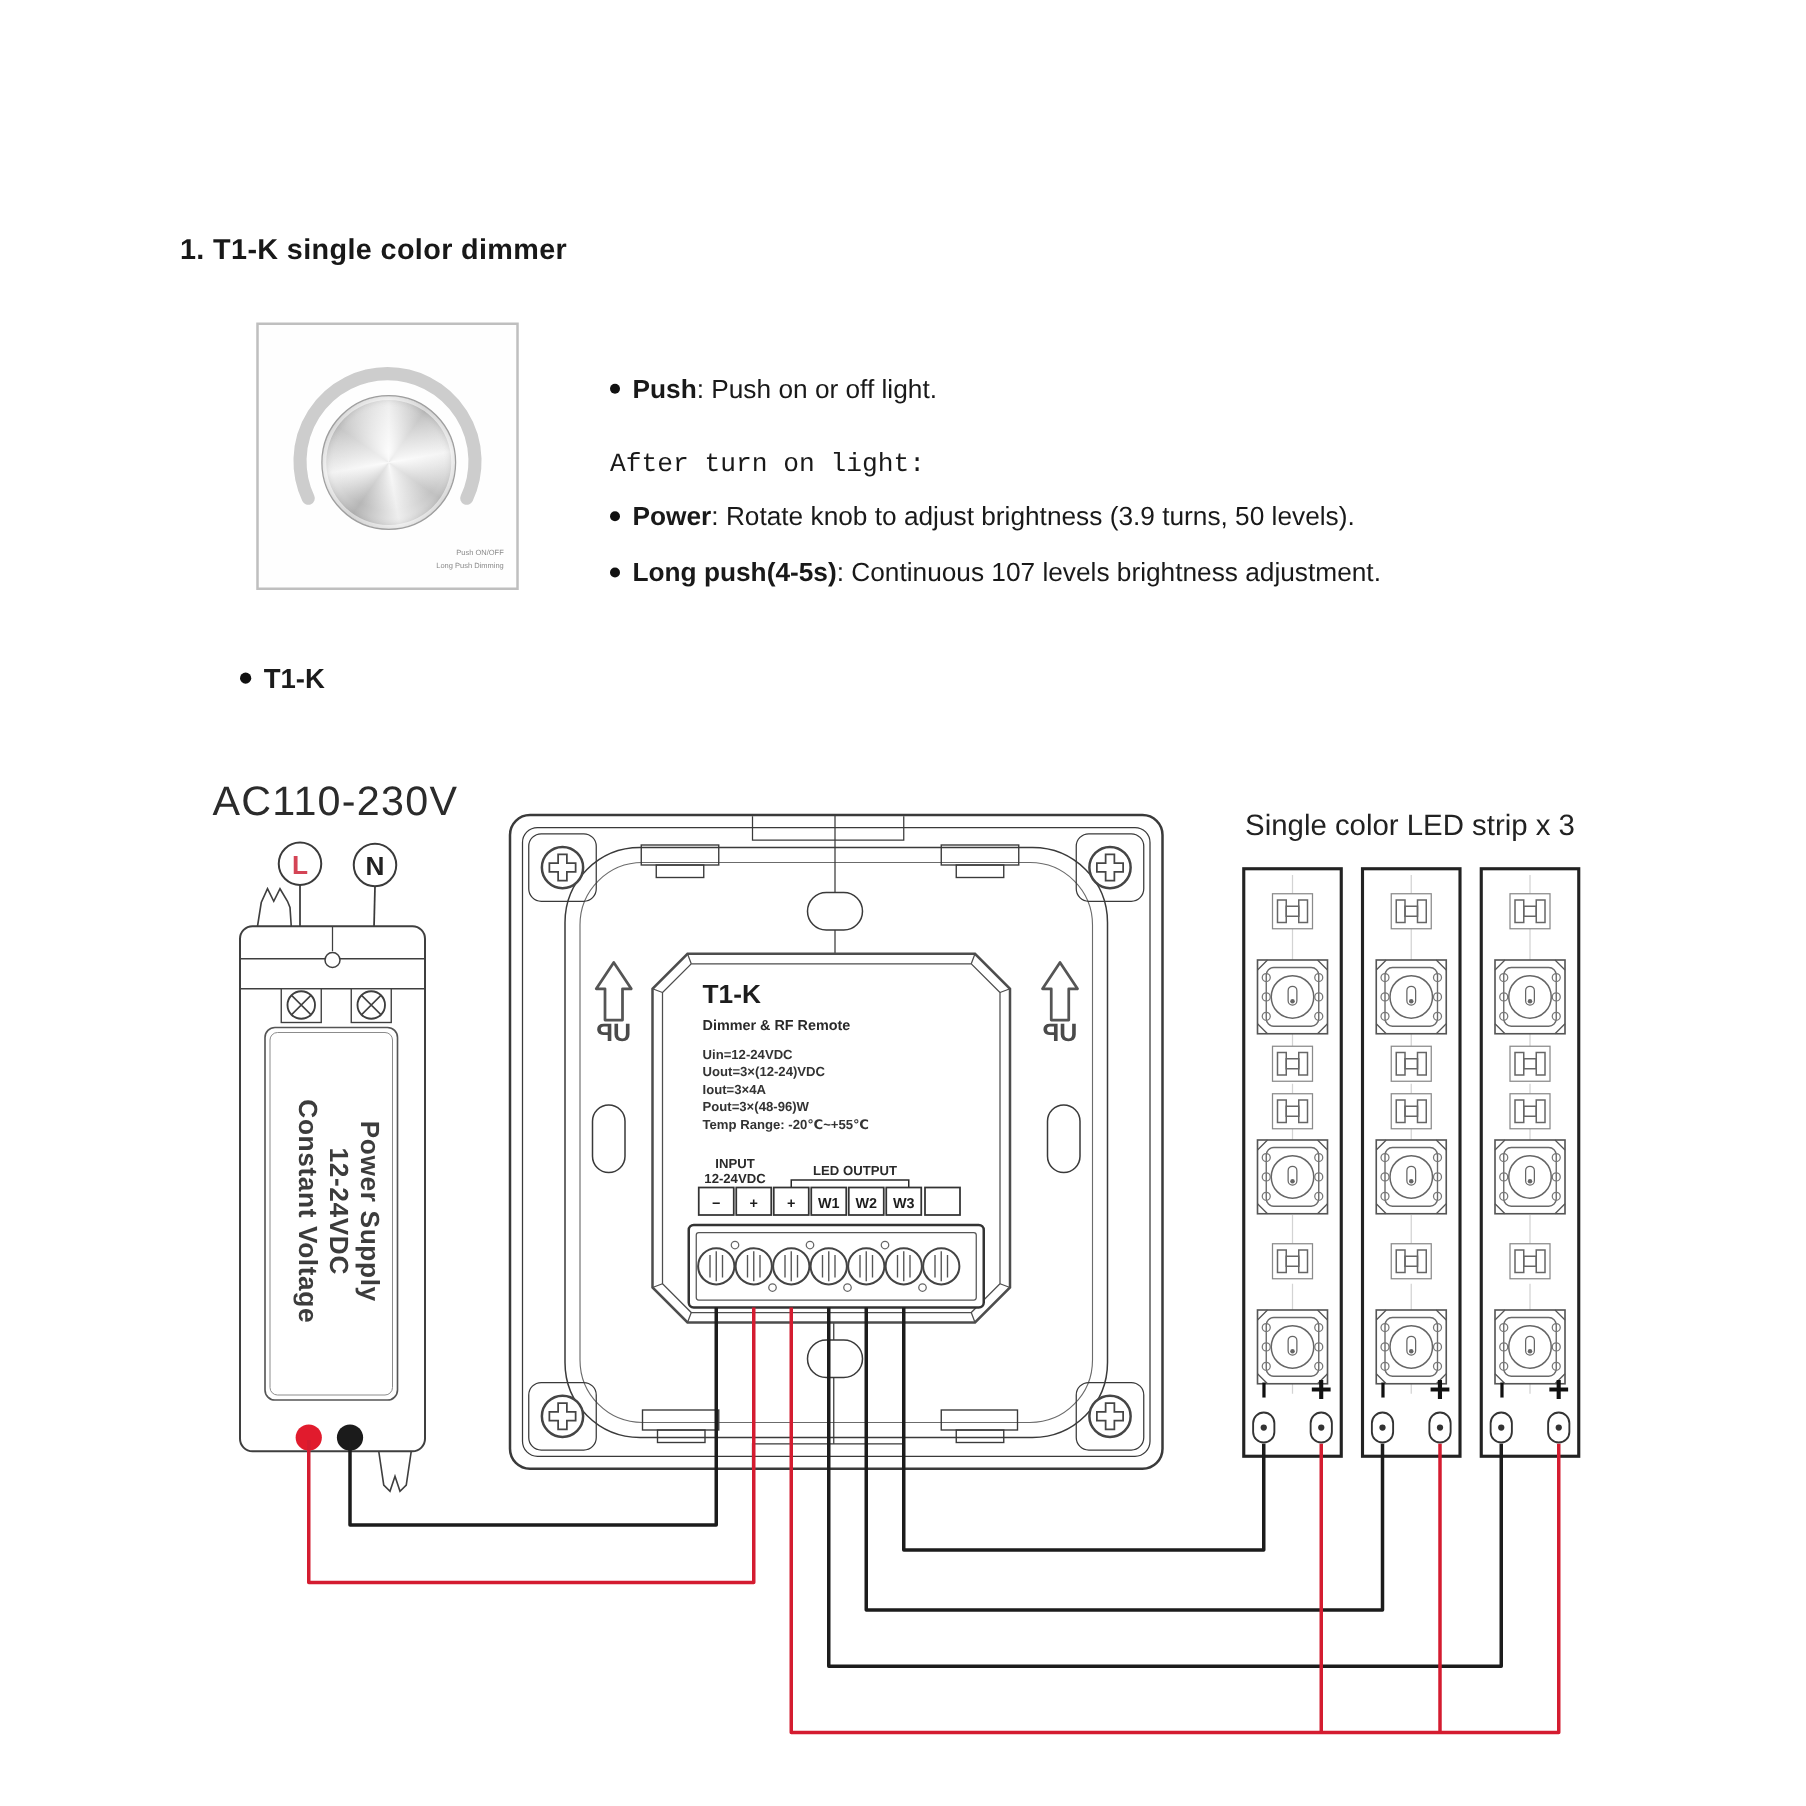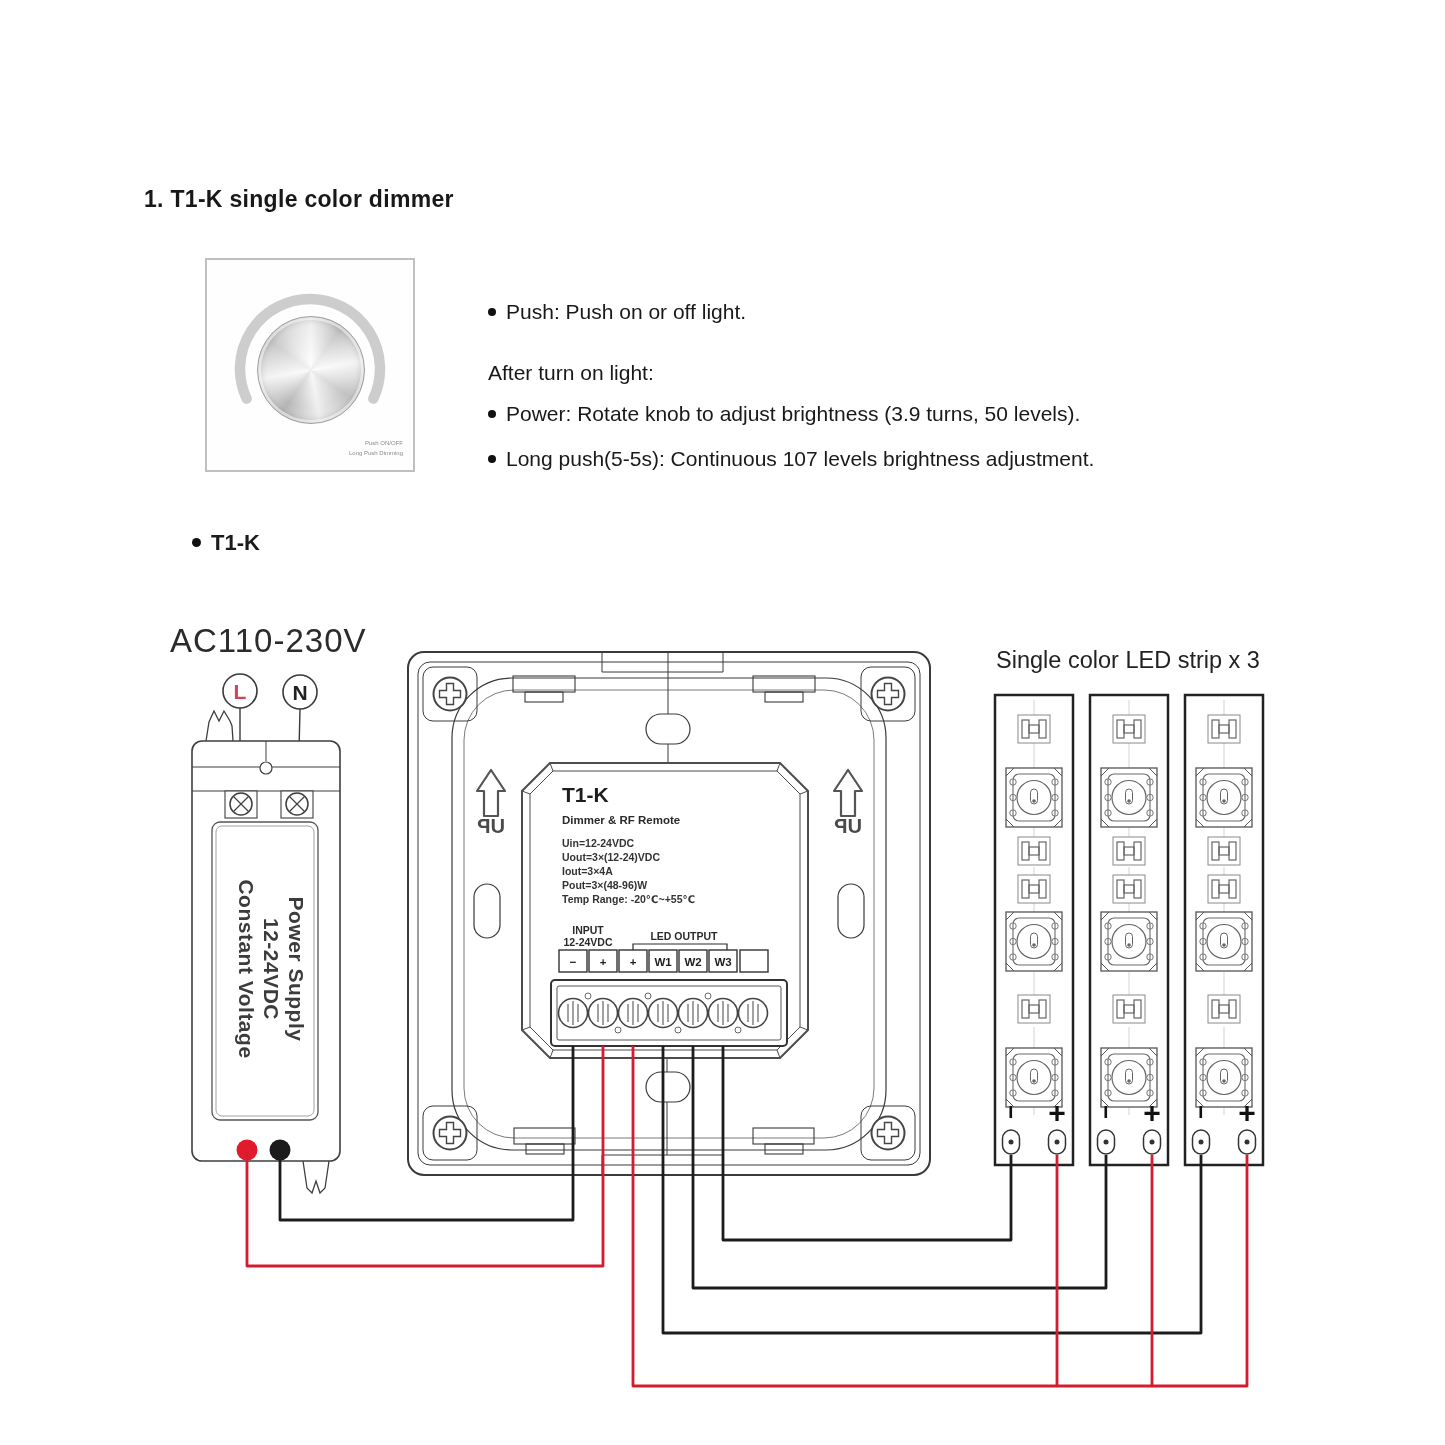--- a/index.html
+++ b/index.html
@@ -15,25 +15,25 @@
   #knob{
     position:absolute;left:50px;top:56px;width:106px;height:106px;border-radius:50%;
     border:1px solid #9e9e9e;
     background:
       radial-gradient(circle at 50% 42%, rgba(255,255,255,.85) 0%, rgba(255,255,255,0) 58%),
       conic-gradient(#ececec 0deg,#b9b9b9 35deg,#f4f4f4 80deg,#c2c2c2 125deg,#eeeeee 170deg,#b6b6b6 215deg,#f3f3f3 260deg,#c0c0c0 305deg,#ececec 360deg);
     box-shadow: inset 0 0 0 3px rgba(255,255,255,.55), inset 0 0 8px rgba(0,0,0,.28);
   }
   #knob-caption{position:absolute;right:10px;bottom:12px;font-size:6px;line-height:1.7;color:#8a8a8a;text-align:right;}
   .instr{position:absolute;font-size:21px;color:#191919;white-space:nowrap;}
-  .instr b{font-weight:normal;}
+  .instr b{font-weight:bold;}
   .dot{display:inline-block;width:8px;height:8px;border-radius:50%;background:#111;margin-right:10px;vertical-align:3px;}
   .dot.small{width:9px;height:9px;}
   #line-push{left:488px;top:300px;}
-  #line-after{left:488px;top:361px;}
+  #line-after{left:488px;top:361px;font-family:Liberation Mono, monospace;}
   #line-rotate{left:488px;top:402px;}
   #line-long{left:488px;top:447px;}
   #device-bullet{left:192px;top:530px;font-size:22px;font-weight:bold;}
   #diagram{position:absolute;left:0;top:0;}
   svg text{font-family:"Liberation Sans","DejaVu Sans",sans-serif;}
 </style>
 </head>
 <body>
 
 <div class="abs" id="title">1. T1-K  single color dimmer</div>
@@ -52,21 +52,21 @@
 <div class="instr" id="line-push">
   <span class="dot"></span><b>Push</b><span>: Push on or off light.</span>
 </div>
 <div class="instr" id="line-after">
   <span>After turn on light:</span>
 </div>
 <div class="instr" id="line-rotate">
   <span class="dot"></span><b>Power</b><span>: Rotate knob to adjust brightness (3.9 turns, 50 levels).</span>
 </div>
 <div class="instr" id="line-long">
-  <span class="dot"></span><b>Long push(5-5s)</b><span>: Continuous 107 levels brightness adjustment.</span>
+  <span class="dot"></span><b>Long push(4-5s)</b><span>: Continuous 107 levels brightness adjustment.</span>
 </div>
 <div class="abs" id="device-bullet">
   <span class="dot small"></span><span>T1-K</span>
 </div>
 
 <svg id="diagram" width="1445" height="1445" viewBox="0 0 1445 1445">
   <defs>
 
     <g id="screw" stroke="#454545" fill="none">
       <circle r="16.5" fill="#fff" stroke-width="2"></circle>

